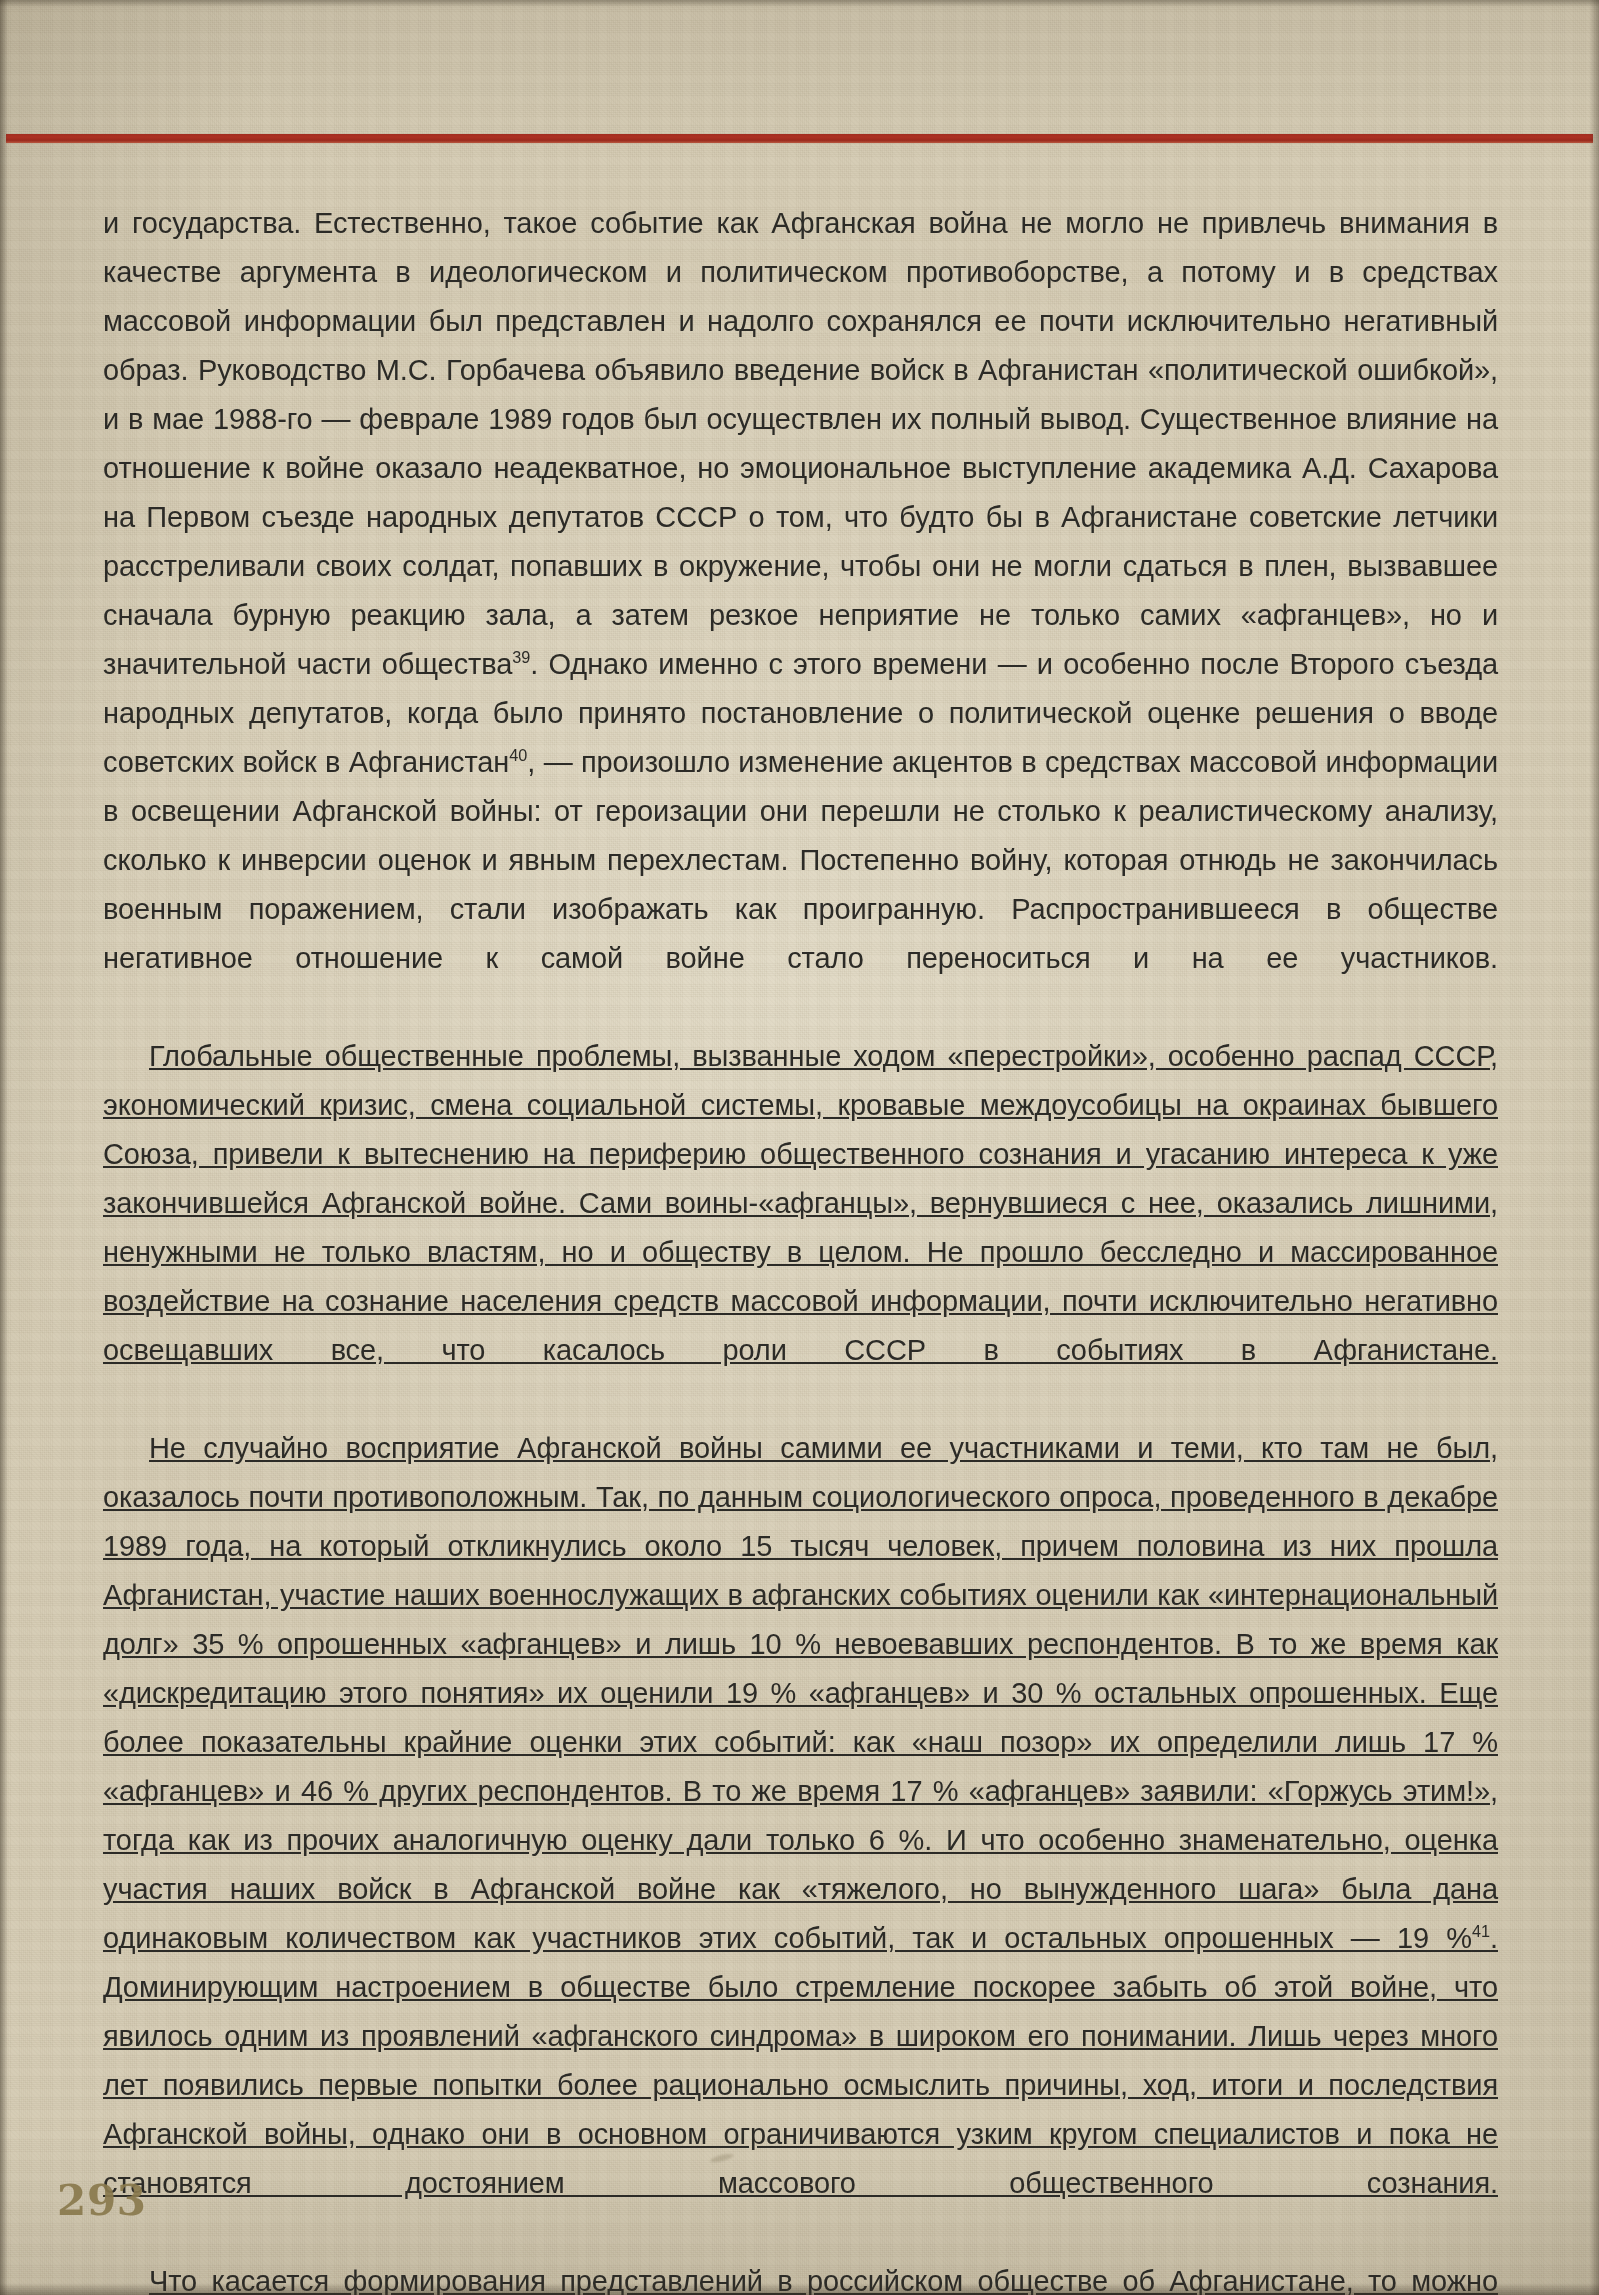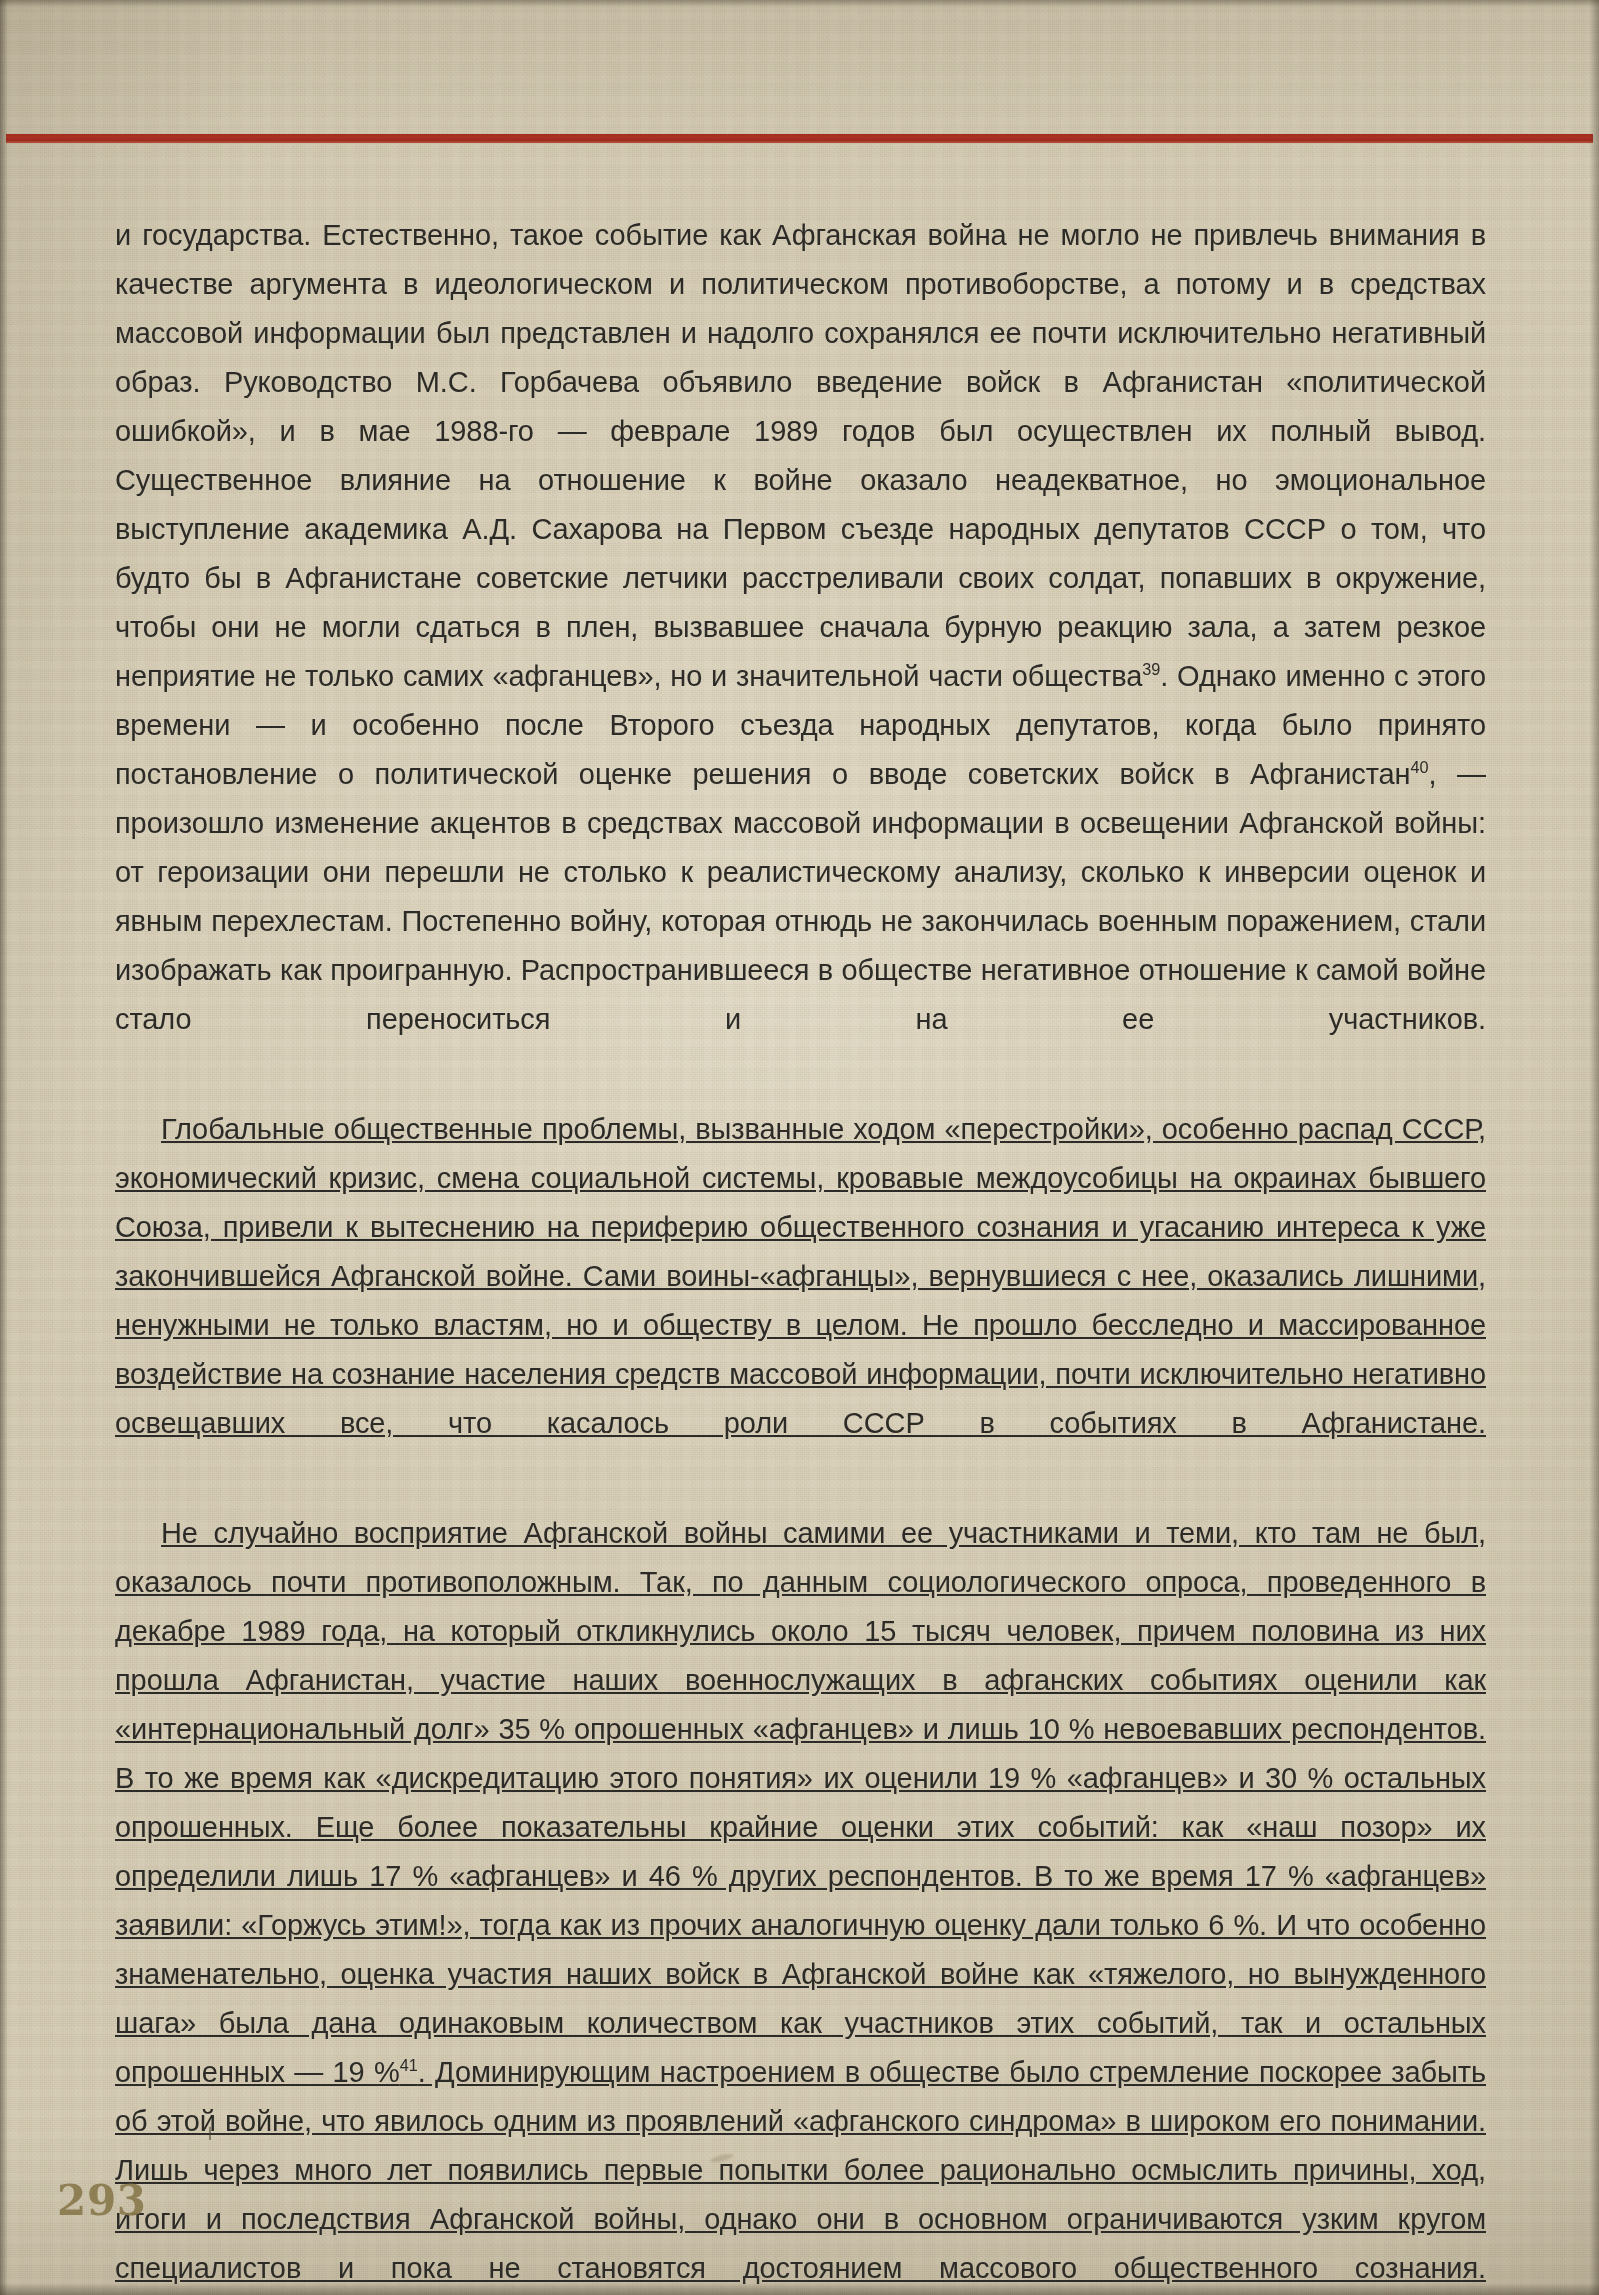--- a/index.html
+++ b/index.html
@@ -65,21 +65,21 @@
     width: 1395px;
     font-size: 29px;
     line-height: 49px;
     color: #2c2b27;
     text-align: justify;
     text-justify: inter-word;
     letter-spacing: -0.1px;
     word-spacing: 0.3px;
   }
   .textblock p {
-    margin: 12px;
+    margin: 0;
     text-align: justify;
     text-indent: 0;
   }
   .textblock p.indent {
     text-indent: 46px;
     text-decoration: underline;
   }
   
   .textblock p::after {
     content: "";

